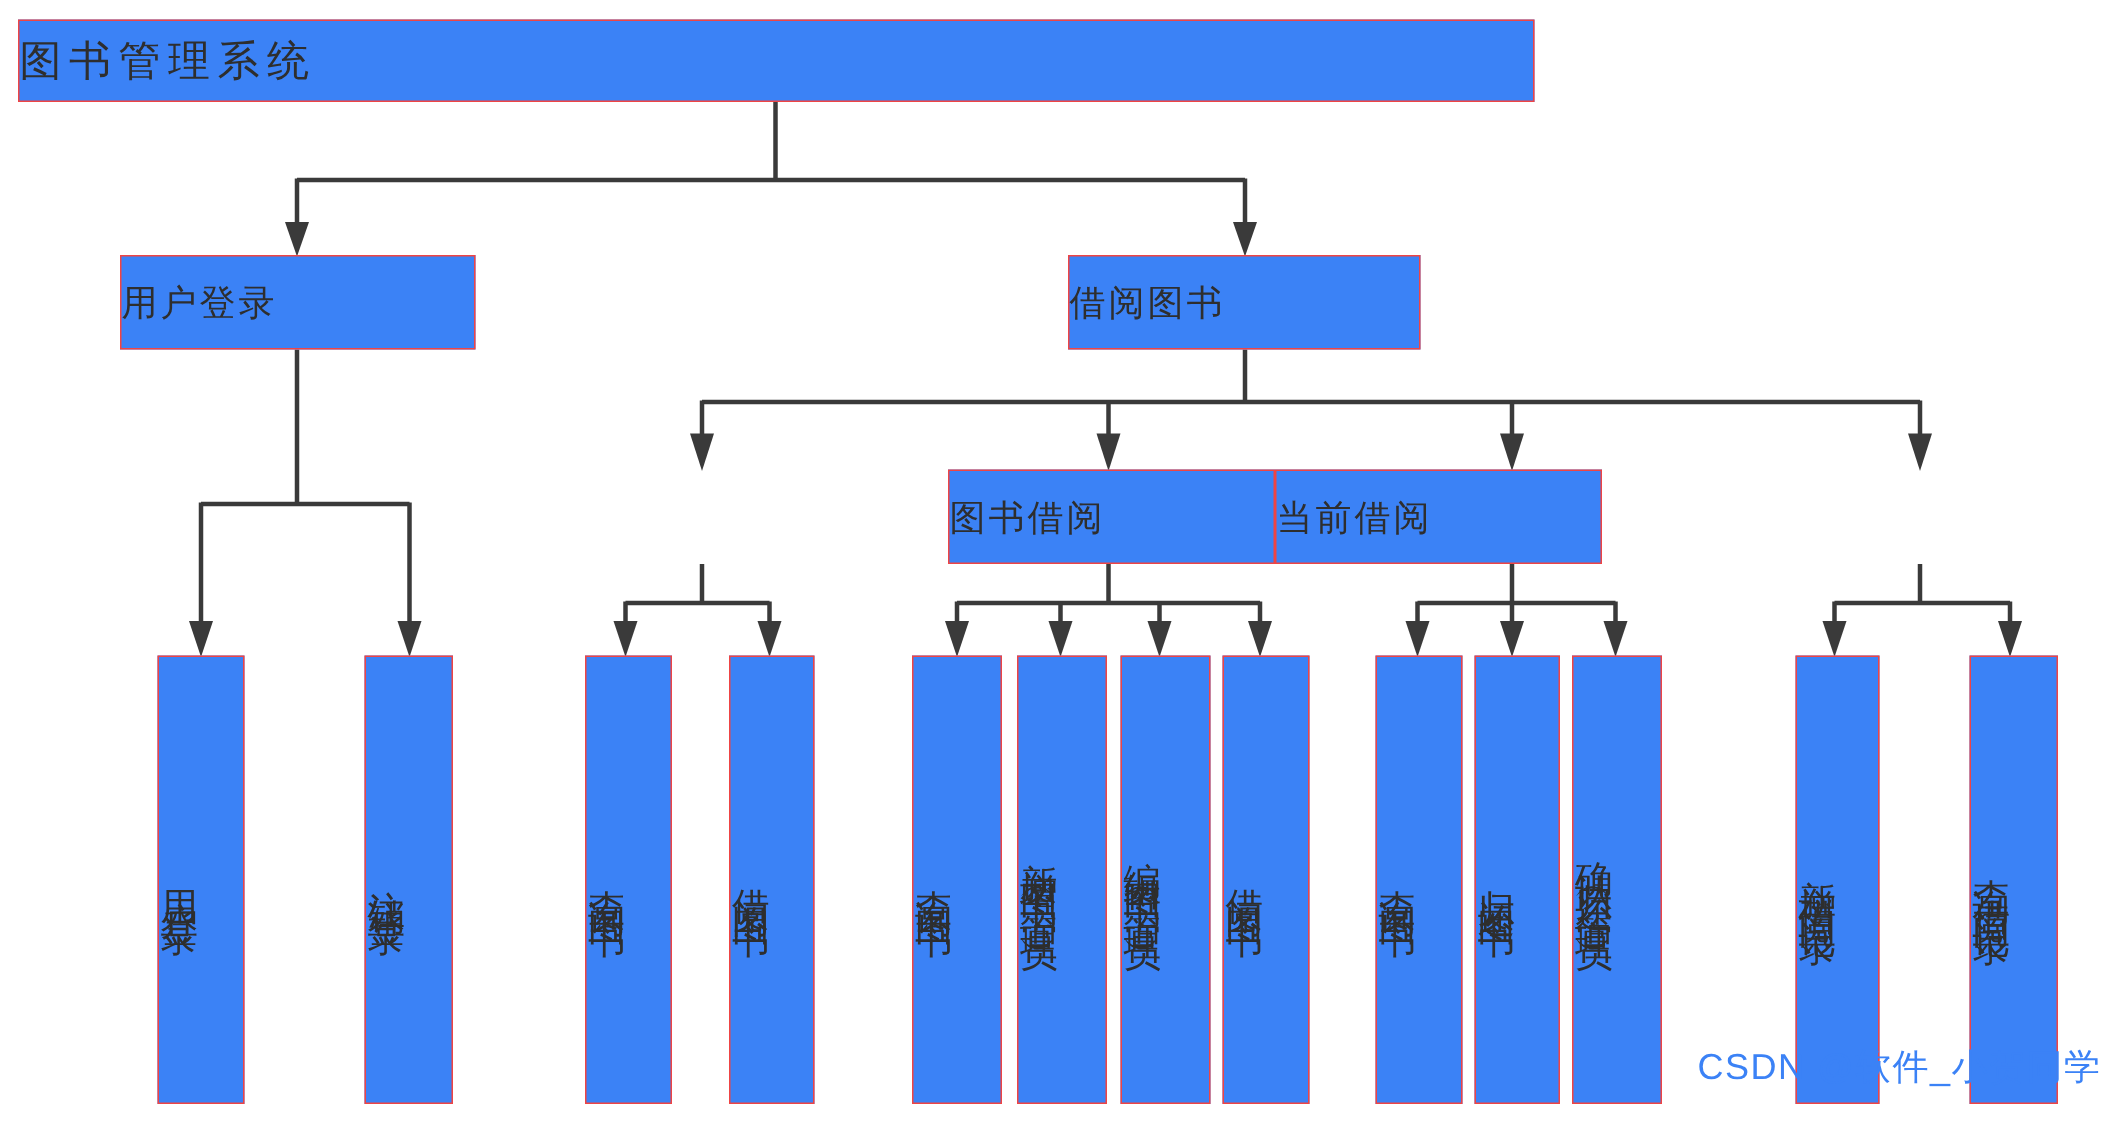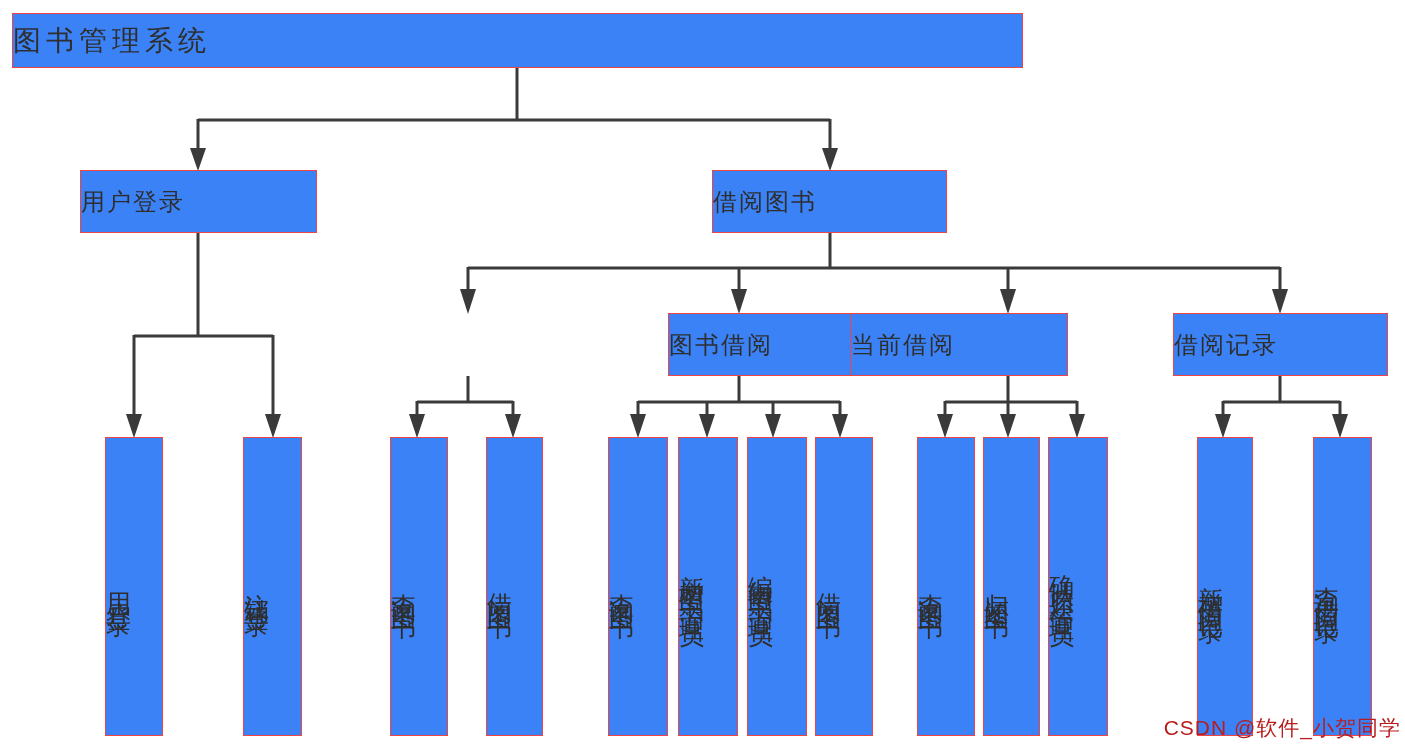--- a/index.html
+++ b/index.html
@@ -15,22 +15,22 @@
     display:flex;align-items:center;justify-content:flex-start;color:#2e2e2e;
   }
   .box.root span{font-size:28px;letter-spacing:5px;}
   .box.h2 span,.box.h3 span{font-size:24px;letter-spacing:2px;}
   .box.leaf{height:299px;top:437px;}
   .box.leaf span{
     writing-mode:vertical-rl;text-orientation:mixed;
     font-size:25px;letter-spacing:7px;line-height:1;
   }
   .watermark{
-    position:absolute;right:4px;bottom:5px;font-size:21px;letter-spacing:1px;
-    color:#b91c1c;white-space:nowrap;
+    position:absolute;right:4px;bottom:20px;font-size:24px;letter-spacing:1px;
+    color:#3b82f6;white-space:nowrap;
   }
 </style>
 </head>
 <body>
 
 <div class="stage">
 
   <svg class="edges" viewBox="0 0 1405 747">
     <g>
       <line x1="517" y1="68" x2="517" y2="120"></line>
@@ -110,28 +110,25 @@
     <span>图书管理系统</span>
   </div>
 
   <div class="box h2" style="left:80px;top:170px;width:237px;height:63px;">
     <span>用户登录</span>
   </div>
   <div class="box h2" style="left:712px;top:170px;width:235px;height:63px;">
     <span>借阅图书</span>
   </div>
 
-  <div class="box h3" style="left:632px;top:313px;width:218px;height:63px;margin-left:36px;">
+  <div class="box h3" style="left:632px;top:313px;width:218px;height:63px;">
     <span>图书借阅</span>
   </div>
   <div class="box h3" style="left:850px;top:313px;width:218px;height:63px;">
     <span>当前借阅</span>
-  </div>
-  <div class="box h3" style="left:1173px;top:313px;width:215px;height:63px;">
-    <span>借阅记录</span>
   </div>
 
   <div class="box leaf" style="left:105px;width:58px;">
     <span>用户登录</span>
   </div>
   <div class="box leaf" style="left:243px;width:59px;">
     <span>注销登录</span>
   </div>
 
   <div class="box leaf" style="left:390px;width:58px;">

